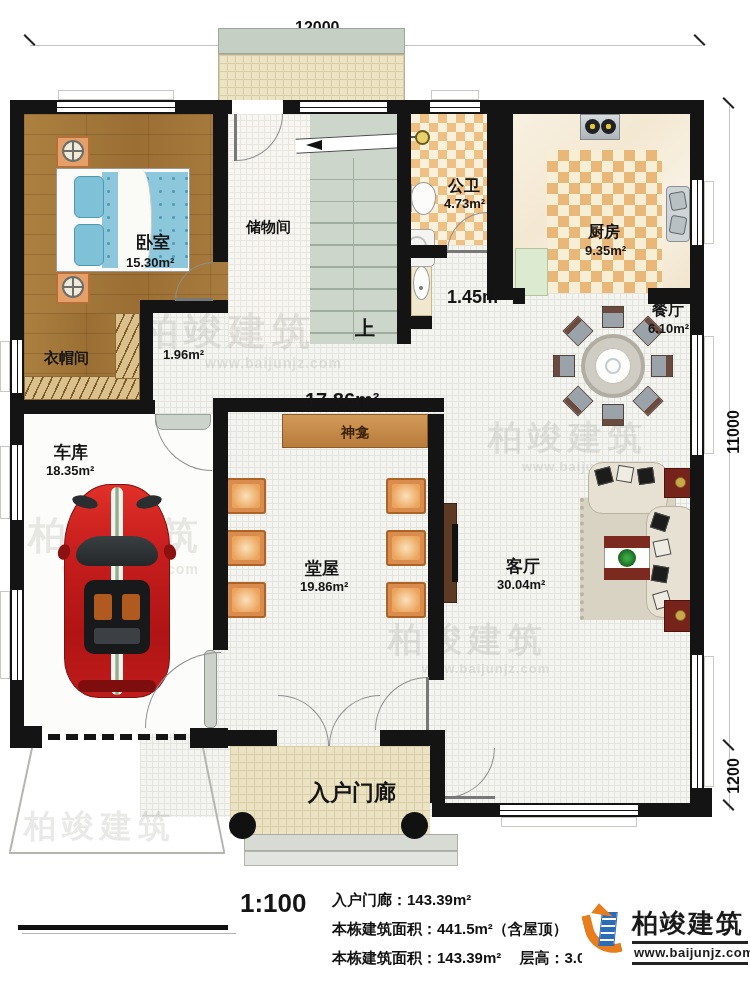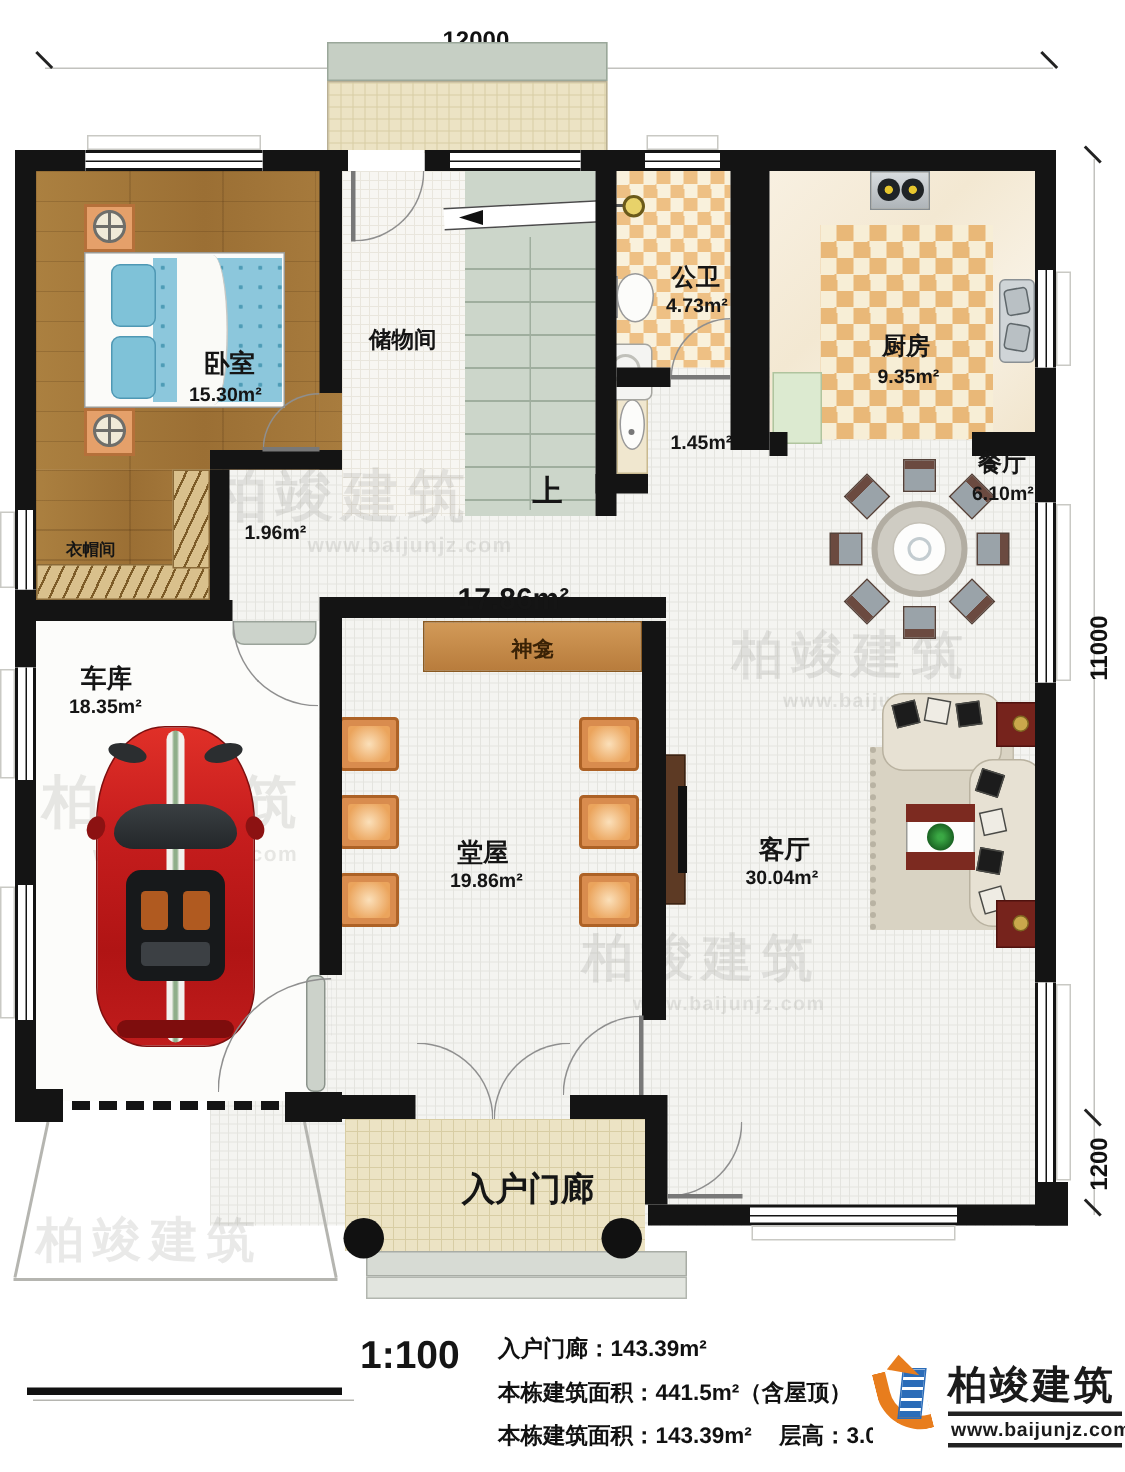--- a/index.html
+++ b/index.html
@@ -255,22 +255,22 @@
 
   <div class="lbl" style="left:136px;top:234px;font-size:17px">卧室</div>
   <div class="lbl" style="left:126px;top:256px;font-size:13px">15.30m²</div>
   <div class="lbl" style="left:246px;top:219px;font-size:15px">储物间</div>
   <div class="lbl" style="left:448px;top:178px;font-size:16px">公卫</div>
   <div class="lbl" style="left:444px;top:197px;font-size:13px">4.73m²</div>
   <div class="lbl" style="left:588px;top:224px;font-size:16px">厨房</div>
   <div class="lbl" style="left:585px;top:244px;font-size:13px">9.35m²</div>
   <div class="lbl" style="left:652px;top:302px;font-size:16px">餐厅</div>
   <div class="lbl" style="left:648px;top:322px;font-size:13px">6.10m²</div>
-  <div class="lbl" style="left:447px;top:288px;font-size:13px">1.45m²</div>
-  <div class="lbl" style="left:44px;top:362px;font-size:11px">衣帽间</div>
+  <div class="lbl" style="left:447px;top:288px;font-size:18px">1.45m²</div>
+  <div class="lbl" style="left:44px;top:350px;font-size:15px">衣帽间</div>
   <div class="lbl" style="left:163px;top:348px;font-size:13px">1.96m²</div>
   <div class="lbl" style="left:305px;top:390px;font-size:20px">17.86m²</div>
   <div class="lbl" style="left:355px;top:318px;font-size:20px">上</div>
   <div class="lbl" style="left:54px;top:444px;font-size:17px">车库</div>
   <div class="lbl" style="left:46px;top:464px;font-size:13px">18.35m²</div>
   <div class="lbl" style="left:305px;top:560px;font-size:17px">堂屋</div>
   <div class="lbl" style="left:300px;top:580px;font-size:13px">19.86m²</div>
   <div class="lbl" style="left:506px;top:558px;font-size:17px">客厅</div>
   <div class="lbl" style="left:497px;top:578px;font-size:13px">30.04m²</div>
   <div class="lbl" style="left:308px;top:782px;font-size:22px">入户门廊</div>

